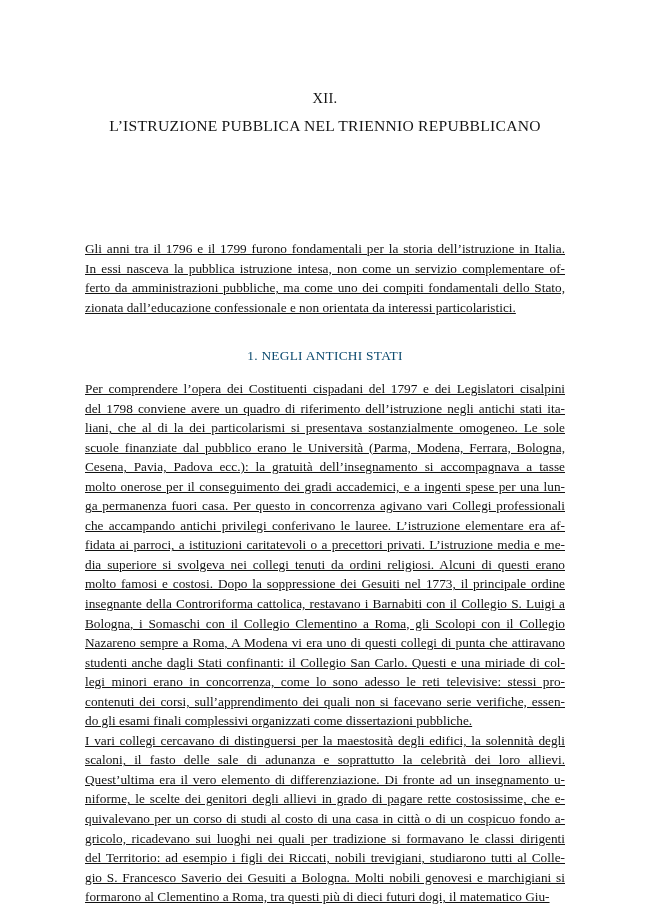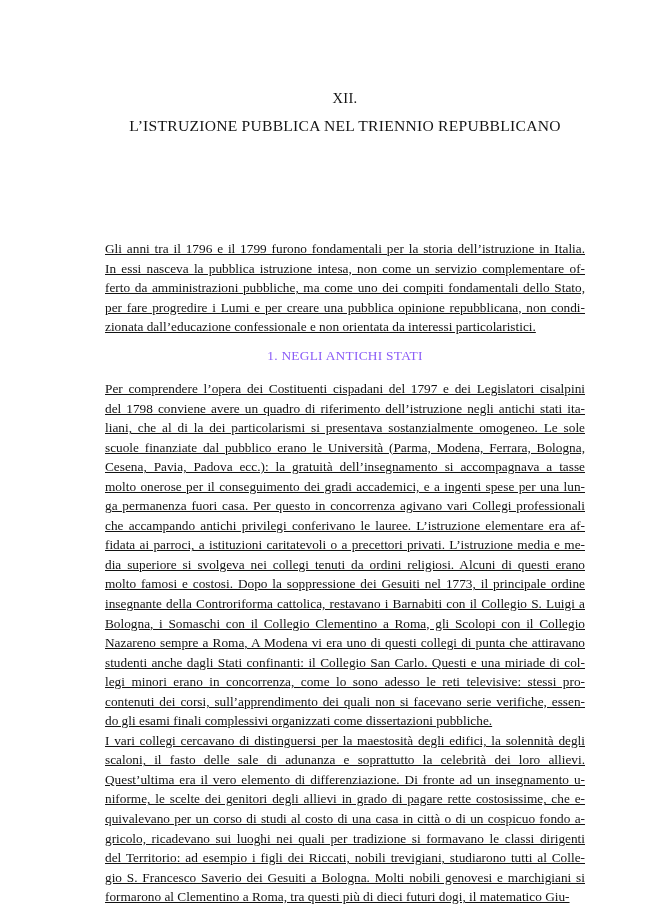--- a/index.html
+++ b/index.html
@@ -14,21 +14,20 @@
     overflow: hidden;
     font-family: "Liberation Serif", "DejaVu Serif", serif;
     color: #111111;
   }
 
   .page {
     position: relative;
     width: 527px;
     height: 917px;
     background: #ffffff;
-    margin-left: 20px;
   }
 
   
   .chapter-head {
     position: absolute;
     left: 85px;
     top: 88px;
     width: 480px;
     text-align: center;
   }
@@ -58,21 +57,21 @@
   
   .section-head {
     position: absolute;
     left: 85px;
     top: 347px;
     width: 480px;
     text-align: center;
     font-size: 13.4px;
     line-height: 18px;
     letter-spacing: 0.25px;
-    color: #8b5cf6;
+    color: #0c4a6e;
   }
 
   
   .body-block {
     position: absolute;
     left: 85px;
     top: 379px;
     width: 480px;
   }
 
@@ -113,21 +112,20 @@
   <div class="chapter-head">
     <div class="chapter-number">XII.</div>
     <div class="chapter-title">L’ISTRUZIONE PUBBLICA NEL TRIENNIO REPUBBLICANO</div>
   </div>
 
   <div class="intro-block">
     <p class="para">
         <span class="ln">Gli anni tra il 1796 e il 1799 furono fondamentali per la storia dell’istruzione in Italia.</span>
         <span class="ln">In essi nasceva la pubblica istruzione intesa, non come un servizio complementare of-</span>
         <span class="ln">ferto da amministrazioni pubbliche, ma come uno dei compiti fondamentali dello Stato,</span>
-        <span class="ln">per fare progredire i Lumi e per creare una pubblica opinione repubblicana, non condi-</span>
         <span class="ln last">zionata dall’educazione confessionale e non orientata da interessi particolaristici.</span>
       </p>
   </div>
 
   <div class="section-head">1. NEGLI ANTICHI STATI</div>
 
   <div class="body-block">
     <p class="para">
         <span class="ln">Per comprendere l’opera dei Costituenti cispadani del 1797 e dei Legislatori cisalpini</span>
         <span class="ln">del 1798 conviene avere un quadro di riferimento dell’istruzione negli antichi stati ita-</span>

